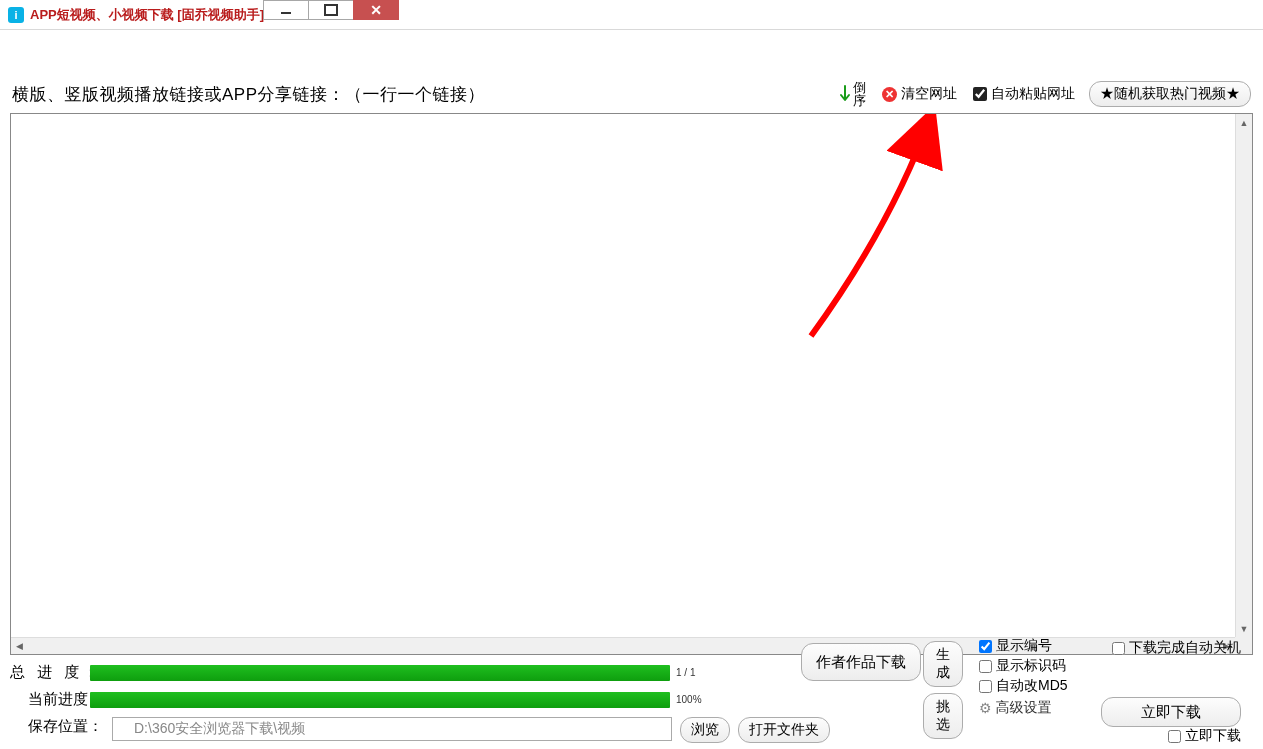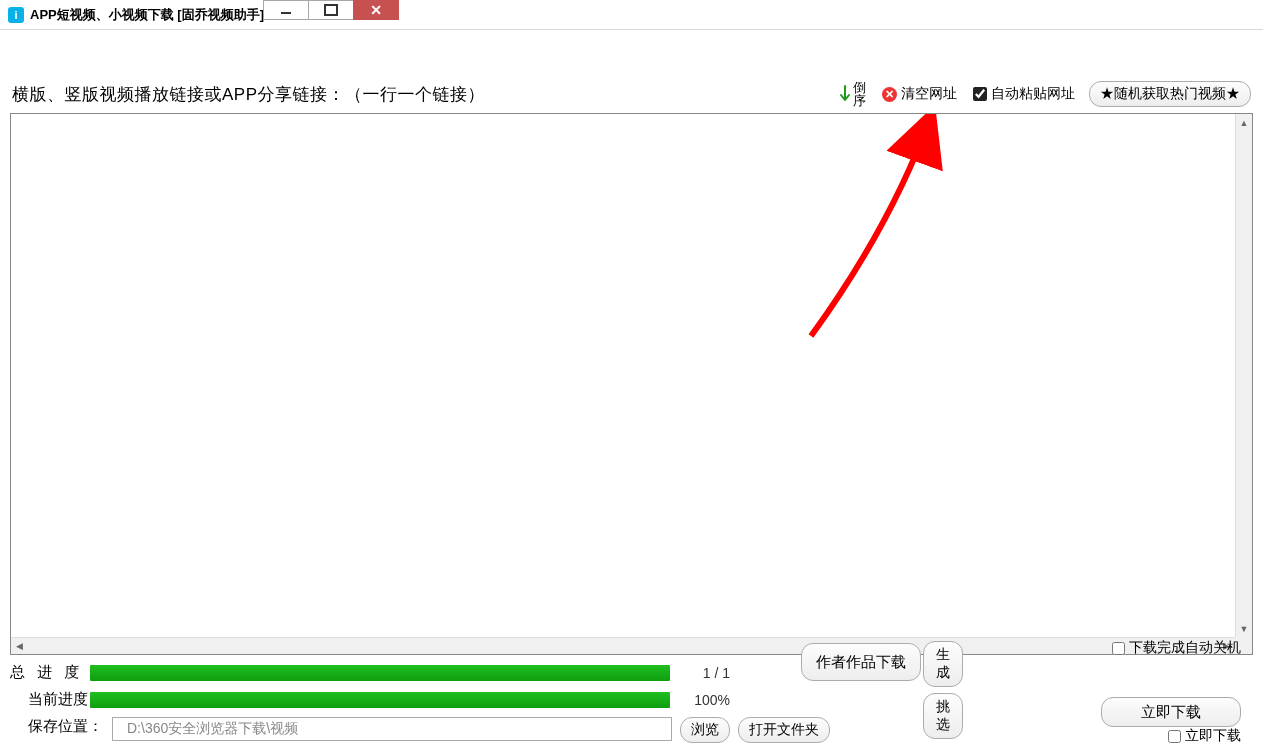--- a/index.html
+++ b/index.html
@@ -1,20 +1,20 @@
 <!DOCTYPE html>
 <html><head>
 <meta charset="utf-8">
 <style>
   * { box-sizing: border-box; margin: 0; padding: 0; }
   html, body { width:1263px; height:749px; font-family:"Microsoft YaHei","SimSun",Arial,sans-serif; font-size:14px; background:#fff; overflow:hidden; }
   
   .titlebar { height:30px; background:#fff; border-bottom:1px solid #d9d9d9; display:flex; align-items:center; }
   .titlebar .app-icon { width:16px; height:16px; margin:0 6px 0 8px; border-radius:3px; background:#09b2e6; display:flex; align-items:center; justify-content:center; color:#fff; font-size:11px; font-weight:bold; }
-  .titlebar .title { font-weight:bold; font-size:13px; color:#000000; }
+  .titlebar .title { font-weight:bold; font-size:13px; color:#b91c1c; }
   .win-btns { margin-left:auto; display:flex; height:100%; }
   .win-btn { width:46px; height:20px; margin-top:0; border:1px solid #a7a7a7; background:#fff; display:flex; align-items:center; justify-content:center; margin-left:-1px;}
   .win-btn.min::before { content:""; width:10px; height:0; border-top:2px solid #333; display:block; margin-top:6px;}
   .win-btn.max::before { content:""; width:10px; height:8px; border:2px solid #333; display:block;}
   .win-btn.close { background:#c75050; border-color:#c75050; color:#fff; font-size:14px; font-weight:bold;}
   .win-btns-outer{display:flex; align-items:flex-start; height:100%; padding-top:0;}
 
   .content { padding: 4px 10px 6px 10px; display:flex; flex-direction:column; height:calc(100% - 30px); }
 
   
@@ -43,24 +43,24 @@
   .corner{position:absolute;right:0;bottom:0;width:17px;height:17px;background:#f0f0f0;}
 
   
   .arrow{position:absolute; pointer-events:none;}
 
   
   .bottom { margin-top:8px; display:grid; grid-template-columns: 80px 580px 60px 1fr; grid-template-rows:auto auto auto; row-gap:8px; align-items:center;}
   .plabel{font-size:15px; letter-spacing:4px; white-space:nowrap;}
   .plabel.tight{letter-spacing:0;margin-left:18px;}
   .pbar{height:16px; background:#15a515; background:linear-gradient(#1fbf1f,#0e9e0e); border-radius:1px;}
-  .pval{font-size:14px; color:#333; padding-left:6px;text-align:right;}
+  .pval{font-size:10px; color:#333; padding-left:6px;}
   .pathrow{grid-column:1 / span 4; display:flex; gap:8px;}
   .pathrow .plabel{letter-spacing:0;}
-  .pathinput{flex:0 0 560px; height:24px; border:1px solid #aaa; padding:2px 14px; font-size:14px; color:#888; font-family:inherit; background:#fff;}
+  .pathinput{flex:0 0 560px; height:24px; border:1px solid #aaa; padding:2px 21px; font-size:14px; color:#888; font-family:inherit; background:#fff;}
   .right-cluster{position:absolute; right:12px; bottom:8px; width:440px; height:100px; }
   .rc-col1{position:absolute; left:0; top:8px; width:120px; display:flex; flex-direction:column; gap:4px; align-items:stretch;}
   .rc-col1 .btn.big{height:38px; font-size:15px;}
   .rc-col2{position:absolute; left:122px; top:6px; width:40px; display:flex; flex-direction:column; gap:6px;}
   .rc-col2 .btn{padding:4px 6px;}
   .rc-col3{position:absolute; left:178px; top:2px; width:110px; display:flex; flex-direction:column; gap:2px; font-size:14px;}
   .rc-col3 label{display:flex;align-items:center;gap:4px;}
   .rc-col3 .adv{display:flex;align-items:center;gap:4px;color:#333;margin-top:2px;}
   .rc-col3 .adv .gear{color:#888;}
   .rc-col4{position:absolute; left:300px; top:4px; width:140px; display:flex; flex-direction:column; font-size:14px;}
@@ -151,20 +151,38 @@
     </div>
 
     <div class="right-cluster">
       <div class="rc-col1">
         <button class="btn big">作者作品下载</button>
       </div>
       <div class="rc-col2">
         <button class="btn">生成</button>
         <button class="btn">挑选</button>
       </div>
+      <div class="rc-col3">
+        <label>
+            <input type="checkbox" checked="" style="">
+            <span>显示编号</span>
+          </label>
+        <label>
+            <input type="checkbox" style="">
+            <span>显示标识码</span>
+          </label>
+        <label>
+            <input type="checkbox" style="">
+            <span>自动改MD5</span>
+          </label>
+        <div class="adv">
+          <span class="gear">⚙</span>
+          <span>高级设置</span>
+        </div>
+      </div>
       <div class="rc-col4">
         <label>
             <input type="checkbox" style="">
             <span>下载完成自动关机</span>
           </label>
         <button class="btn dl">立即下载</button>
         <label>
             <input type="checkbox" style="">
             <span>立即下载</span>
           </label>

